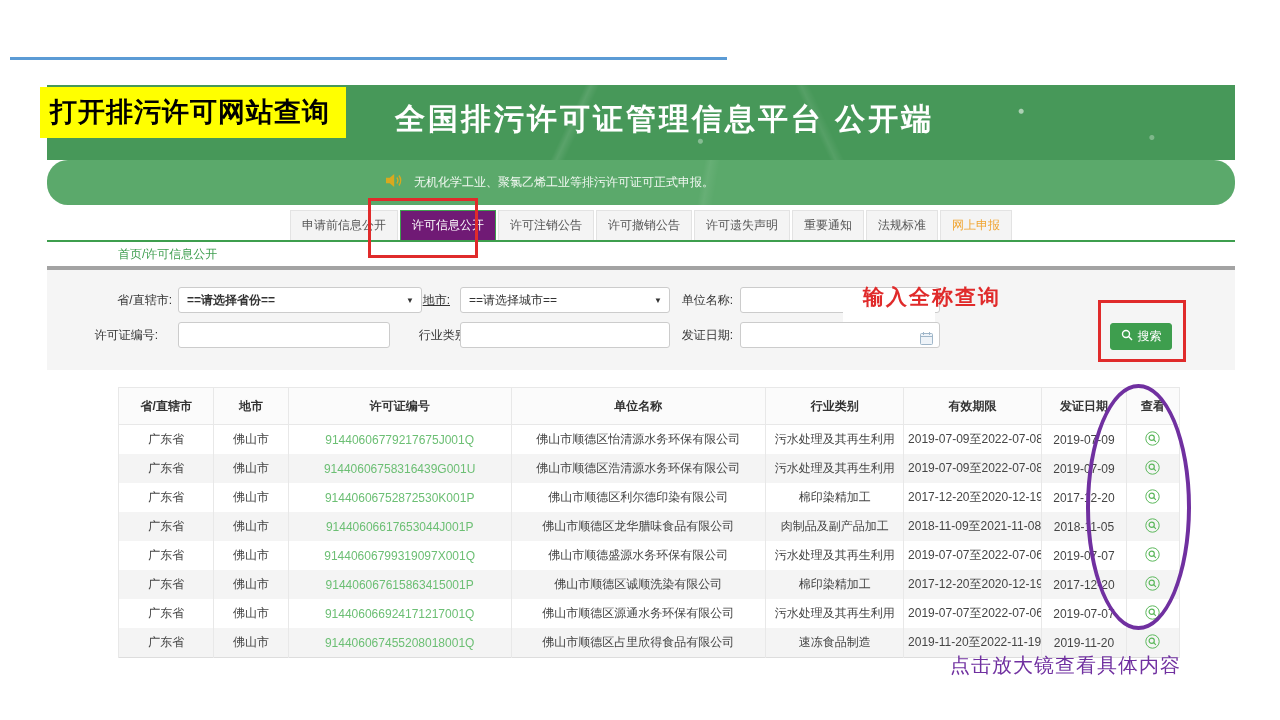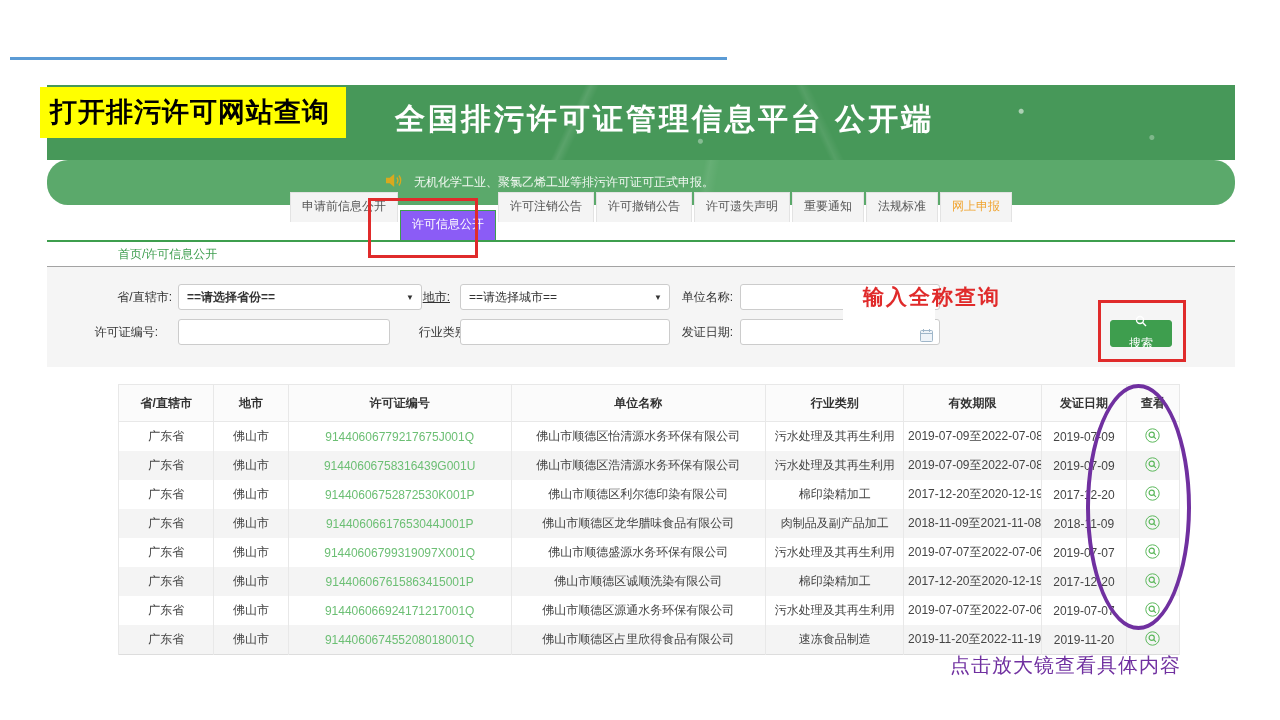--- a/index.html
+++ b/index.html
@@ -32,39 +32,39 @@
       radial-gradient(circle at 93% 70%, rgba(255,255,255,.3) 0 2px, transparent 3px),
       linear-gradient(115deg, transparent 44%, rgba(255,255,255,.10) 44.5%, transparent 45.2%),
       linear-gradient(65deg, transparent 64%, rgba(255,255,255,.08) 64.5%, transparent 65.2%);}
   .site-header .portal-title{position:absolute;left:348px;top:14px;font-size:30px;font-weight:bold;
       color:#fff;letter-spacing:3px;white-space:nowrap;}
   .announce{height:45px;background-color:#5ba96b;display:flex;align-items:center;
       padding-left:338px;box-sizing:border-box;
       background-image:linear-gradient(100deg, transparent 55%, rgba(255,255,255,.07) 55.5%, transparent 56.3%);border-radius:21px;}
   .announce .a-text{font-size:12px;color:#f2f8f2;margin-left:10px;}
   .tabbar{height:35px;background:#fff;border-bottom:2px solid #3e9e4e;position:relative;}
-  .tabs{position:absolute;left:243px;bottom:0;display:flex;gap:2px;font-family:Liberation Mono, monospace;}
+  .tabs{position:absolute;left:243px;bottom:0;display:flex;gap:2px;}
   .tab{height:29px;line-height:29px;padding:0 11px;font-size:12px;background:#f4f4f4;
        border:1px solid #e3e3e3;border-bottom:none;color:#555;white-space:nowrap;cursor:pointer;}
-  .tab.active{background:#8b5cf6;border-color:#3e9e4e;color:#fff;margin-top:18px;}
+  .tab.active{background:#701a75;border-color:#3e9e4e;color:#fff;}
   .tab.orange{color:#f0a532;}
-  .crumbband{height:24px;background:#fff;border-bottom:1px solid #a3a3a3;position:relative;}
+  .crumbband{height:24px;background:#fff;border-bottom:4px solid #a3a3a3;position:relative;}
   .crumb{position:absolute;left:71px;top:4px;font-size:12px;color:#3e9e4e;}
 
   
   .form-panel{height:100px;background:#f5f5f5;position:relative;}
   .f-label{position:absolute;font-size:12px;color:#333;text-align:right;line-height:26px;}
   .f-sel,.f-txt{position:absolute;height:26px;background:#fff;border:1px solid #ccc;border-radius:3px;
        box-sizing:border-box;font-size:12px;color:#333;line-height:24px;padding:0 20px 0 8px;}
   .f-sel .arrow{position:absolute;right:7px;top:1px;font-size:8px;color:#333;line-height:24px;}
   .f-txt{padding:0 8px;}
   .cal{position:absolute;right:6px;top:6px;}
   .search-btn{position:absolute;left:1063px;top:53px;width:60px;height:25px;background:#3e9e4e;
        border:1px solid #3e9e4e;border-radius:3px;color:#fff;font-size:12px;display:flex;
-       align-items:center;justify-content:center;gap:5px;cursor:pointer;flex-direction:column;}
+       align-items:center;justify-content:center;gap:5px;cursor:pointer;}
 
   
   .tbl-wrap{margin:17px 0 0 71px;width:1062px;}
   table.results{width:100%;border-collapse:collapse;table-layout:fixed;font-size:12px;color:#444;
        border:1px solid #ddd;background:#fff;}
   table.results th{height:34px;font-weight:bold;color:#333;background:#fbfbfb;
        border:1px solid #e8e8e8;text-align:center;}
   table.results td{height:29px;border-left:1px solid #e8e8e8;border-right:1px solid #e8e8e8;
        text-align:center;padding:0 4px;overflow:hidden;white-space:nowrap;}
   table.results tr.even td{background:#f4f4f4;}
@@ -219,21 +219,21 @@
                   <line x1="8.7" y1="8.7" x2="10.9" y2="10.9" stroke="#5cb85c" stroke-width="1.2"></line>
                 </svg></td>
             </tr>
             <tr class="even">
               <td>广东省</td>
               <td>佛山市</td>
               <td class="permit">91440606617653044J001P</td>
               <td class="company">佛山市顺德区龙华腊味食品有限公司</td>
               <td>肉制品及副产品加工</td>
               <td>2018-11-09至2021-11-08</td>
-              <td>2018-11-09</td>
+              <td>2018-11-05</td>
               <td class="view"><svg width="15" height="15" viewBox="0 0 15 15">
                   <circle cx="7.5" cy="7.5" r="6.7" fill="none" stroke="#5cb85c" stroke-width="1"></circle>
                   <circle cx="6.7" cy="6.7" r="2.6" fill="none" stroke="#5cb85c" stroke-width="1.2"></circle>
                   <line x1="8.7" y1="8.7" x2="10.9" y2="10.9" stroke="#5cb85c" stroke-width="1.2"></line>
                 </svg></td>
             </tr>
             <tr class="odd">
               <td>广东省</td>
               <td>佛山市</td>
               <td class="permit">91440606799319097X001Q</td>

